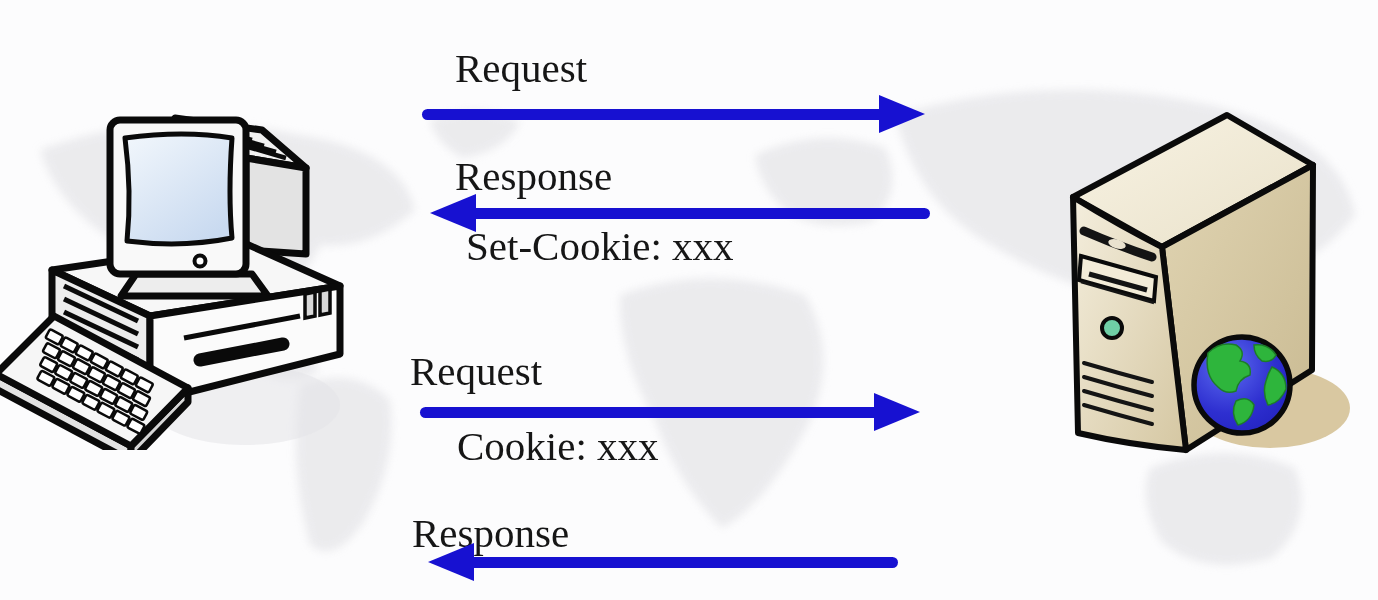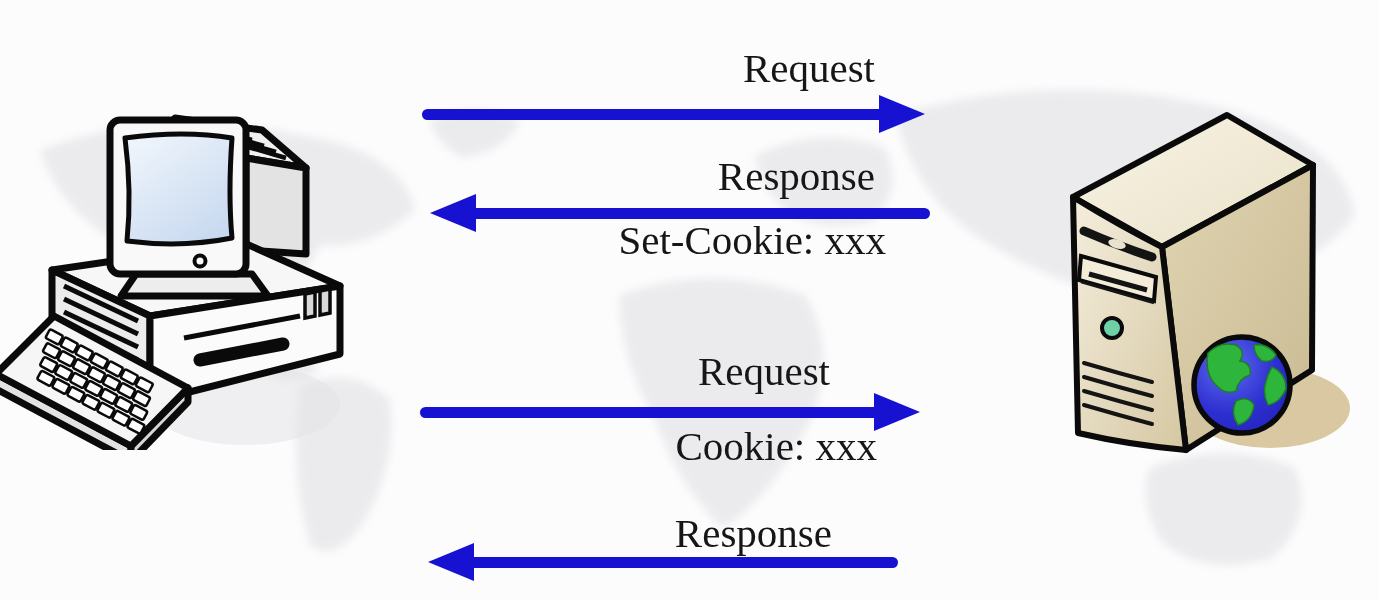--- a/index.html
+++ b/index.html
@@ -8,21 +8,21 @@
     width:1378px;height:600px;
     background:var(--background,#fcfcfd);
     overflow:hidden;
     font-family:"Liberation Serif","DejaVu Serif",serif;
   }
   .layer{position:absolute;left:0;top:0;}
   .map-layer{width:1378px;height:600px;}
   .client-art{left:0;top:100px;width:350px;height:350px;position:absolute;}
   .server-art{left:1040px;top:95px;width:340px;height:400px;position:absolute;}
   .lbl{
-    position:absolute;width:420px;text-align:right;
+    position:absolute;width:420px;text-align:left;
     font-size:41px;line-height:1.12;color:var(--text,#161616);
     white-space:nowrap;
   }
   .arrow{position:absolute;height:38px;}
   .arrow .shaft{
     position:absolute;top:14px;height:11px;border-radius:6px;
     background:var(--arrow,#1711d1);
   }
   .arrow.right .shaft{left:0;right:38px;}
   .arrow.left  .shaft{left:38px;right:0;}
@@ -185,21 +185,21 @@
       <div class="head"></div>
     </div>
   </div>
 
   <div>
     <div class="lbl" style="left:455px;top:154px">Response</div>
     <div class="arrow left" style="left:430px;top:194px;width:500px">
       <div class="shaft"></div>
       <div class="head"></div>
     </div>
-    <div class="lbl" style="left:466px;top:218px">Set-Cookie: xxx</div>
+    <div class="lbl" style="left:466px;top:224px">Set-Cookie: xxx</div>
   </div>
 
   <div>
     <div class="lbl" style="left:410px;top:349px">Request</div>
     <div class="arrow right" style="left:420px;top:393px;width:500px">
       <div class="shaft"></div>
       <div class="head"></div>
     </div>
     <div class="lbl" style="left:457px;top:424px">Cookie: xxx</div>
   </div>

